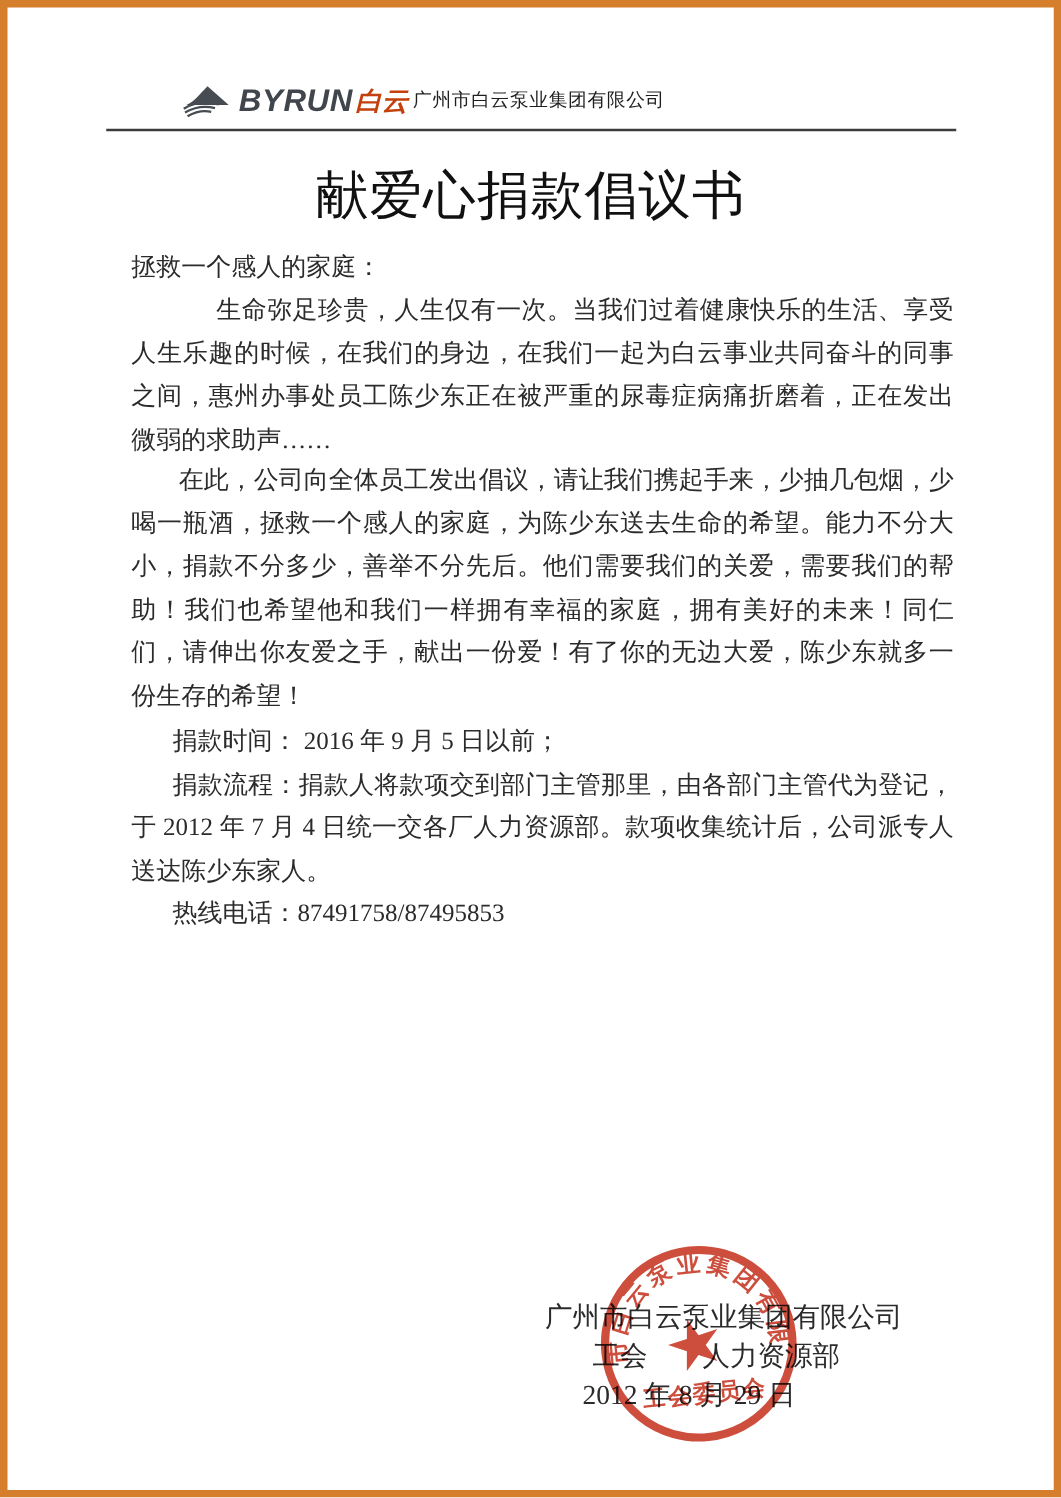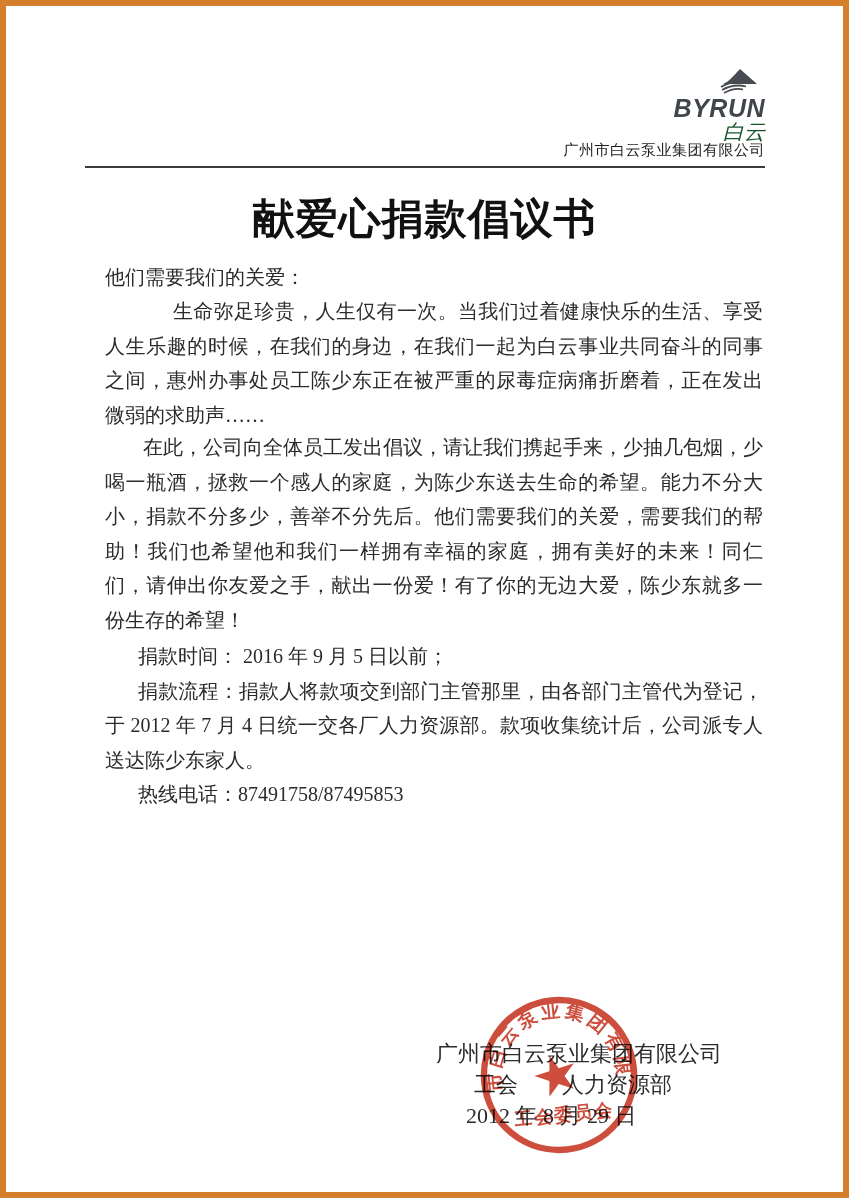--- a/index.html
+++ b/index.html
@@ -11,45 +11,44 @@
     background:#ffffff;
     overflow:hidden;
     font-family:"Liberation Serif","DejaVu Serif",serif;
   }
   
   .header{
     margin:60px 78px 12px 79px;
     padding:0 0 7px 60px;
     border-bottom:2px solid #3c3c3c;
     display:flex;
-    align-items:flex-end;
-    flex-direction:column;
+    align-items:center;
   }
   .logo-icon{width:42px;height:30px;flex:0 0 auto;margin-right:4px;}
   .brand-en{
     font-family:"Liberation Sans","DejaVu Sans",sans-serif;
     font-style:italic;font-weight:900;font-size:25px;
     color:#41464c;letter-spacing:.5px;line-height:1;
   }
   .brand-cn{
     font-family:"Liberation Sans","DejaVu Sans",sans-serif;
-    font-style:italic;font-weight:400;font-size:21px;
-    color:#14532d;line-height:1;margin-left:2px;
+    font-style:italic;font-weight:700;font-size:21px;
+    color:#c2410c;line-height:1;margin-left:2px;
   }
   .header-company{
     font-family:"Liberation Sans","DejaVu Sans",sans-serif;
     font-size:15px;color:#1e1e1e;margin-left:4px;
     line-height:1;padding-bottom:2px;letter-spacing:.5px;
   }
   
   .title{
     margin:24px 0 0 0;
     text-align:center;
     font-family:"Liberation Sans","DejaVu Sans",sans-serif;
-    font-weight:700;font-size:42px;letter-spacing:1px;
+    font-weight:400;font-size:42px;letter-spacing:1px;
     color:#111;line-height:1.3;
   }
   
   .content{
     margin:13px 80px 0 99px;
     width:658px;
     font-size:20px;
     line-height:34.5px;
     text-align:justify;
     color:#2b2b2b;
@@ -89,21 +88,21 @@
       <path d="M5 27 C12 23 18 22 24 23.5" stroke="#474c52" stroke-width="1.8" fill="none"></path>
     </svg>
     <span class="brand-en">BYRUN</span>
     <span class="brand-cn">白云</span>
     <span class="header-company">广州市白云泵业集团有限公司</span>
   </div>
 
   <h1 class="title">献爱心捐款倡议书</h1>
 
   <div class="content">
-    <p>他们需要我们的关爱：</p>
+    <p>拯救一个感人的家庭：</p>
     <p class="ind-a">生命弥足珍贵，人生仅有一次。当我们过着健康快乐的生活、享受人生乐趣的时候，在我们的身边，在我们一起为白云事业共同奋斗的同事之间，惠州办事处员工陈少东正在被严重的尿毒症病痛折磨着，正在发出微弱的求助声……</p>
     <p class="ind-b">在此，公司向全体员工发出倡议，请让我们携起手来，少抽几包烟，少喝一瓶酒，拯救一个感人的家庭，为陈少东送去生命的希望。能力不分大小，捐款不分多少，善举不分先后。他们需要我们的关爱，需要我们的帮助！我们也希望他和我们一样拥有幸福的家庭，拥有美好的未来！同仁们，请伸出你友爱之手，献出一份爱！有了你的无边大爱，陈少东就多一份生存的希望！</p>
     <p class="ind-c">捐款时间：  2016 年 9 月 5 日以前；</p>
     <p class="ind-c">捐款流程：捐款人将款项交到部门主管那里，由各部门主管代为登记，于 2012 年 7 月 4 日统一交各厂人力资源部。款项收集统计后，公司派专人送达陈少东家人。</p>
     <p class="ind-c">热线电话：87491758/87495853</p>
   </div>
 
   <div class="signature">
     <div class="sig-company">广州市白云泵业集团有限公司</div>
     <div class="sig-depts">工会　　人力资源部</div>

